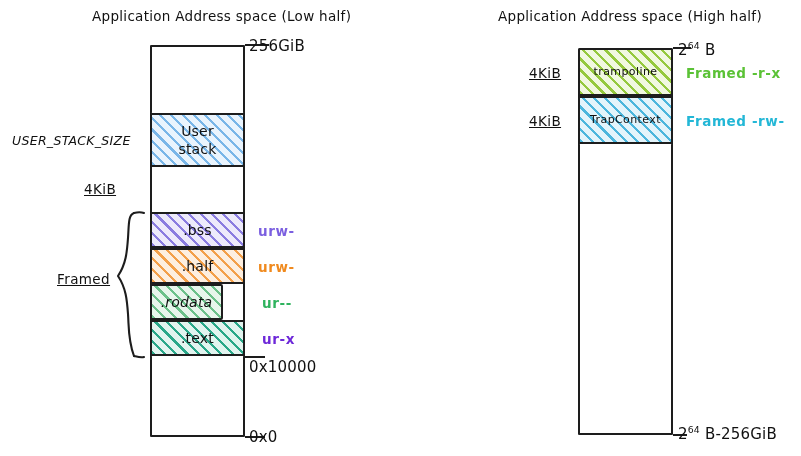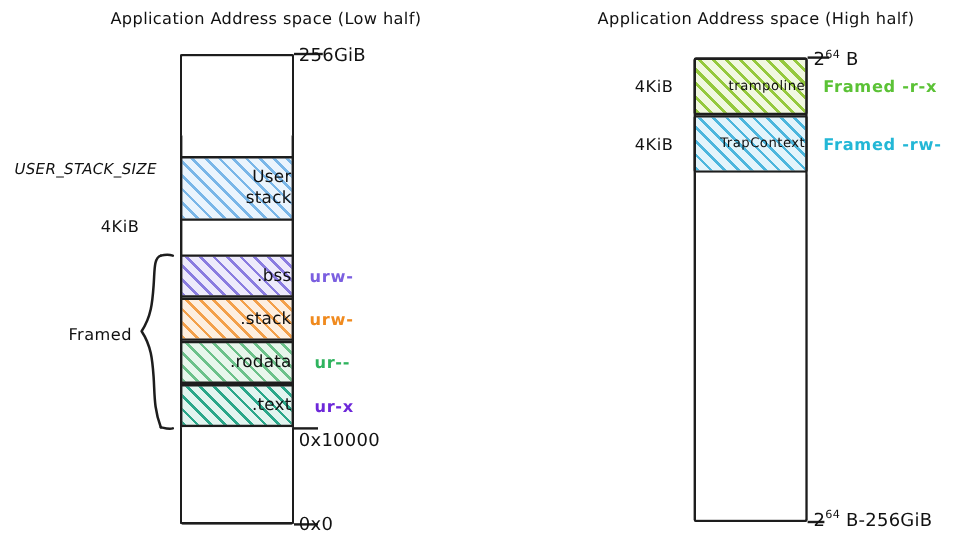--- a/index.html
+++ b/index.html
@@ -8,37 +8,37 @@
     font-family:"DejaVu Sans","Liberation Sans",sans-serif;
     color:#1a1a1a;
   }
   .diagram{position:absolute;inset:0;}
 
   
   .t{position:absolute;white-space:nowrap;font-family:"DejaVu Sans","Liberation Sans",sans-serif;}
   .title{font-size:13.5px;letter-spacing:.3px;color:#111;}
   .addr{font-size:15px;color:#111;letter-spacing:.2px;}
   .side{font-size:12.5px;color:#111;letter-spacing:.3px;}
-  .sizelbl{font-size:13.5px;color:#111;letter-spacing:.4px;}
+  .sizelbl{font-size:13.5px;color:#111;letter-spacing:.4px;text-decoration:underline;}
   .perm{font-size:13.5px;letter-spacing:.6px;font-weight:600;}
-  .blocklbl{position:absolute;left:0;right:0;text-align:right;
+  .blocklbl{position:absolute;left:0;right:0;text-align:center;
             font-size:14px;color:#111;line-height:1.15;letter-spacing:.2px;
             top:50%;transform:translateY(-50%);pointer-events:none;}
   .blocklbl.small{font-size:11px;letter-spacing:.4px;}
   .blocklbl.two{line-height:1.25;}
   sup{font-size:.62em;vertical-align:super;}
 
   
   .col{position:absolute;box-sizing:border-box;border:2.2px solid #1d1d1d;border-radius:2px;background:#fff;}
 
   
   .blk{position:absolute;box-sizing:border-box;border:2.2px solid #1d1d1d;border-radius:2px;overflow:hidden;}
 
   
-  .h-blue   {background:#eaf4fd;background-image:repeating-linear-gradient(45deg,#79b6e8 0 2.2px,rgba(0,0,0,0) 2.2px 8px);margin-top:17px;}
+  .h-blue   {background:#eaf4fd;background-image:repeating-linear-gradient(45deg,#79b6e8 0 2.2px,rgba(0,0,0,0) 2.2px 8px);}
   .h-purple {background:#edeafb;background-image:repeating-linear-gradient(45deg,#8a7ce0 0 2.2px,rgba(0,0,0,0) 2.2px 8px);}
   .h-orange {background:#fdefe0;background-image:repeating-linear-gradient(45deg,#f3a04a 0 2.2px,rgba(0,0,0,0) 2.2px 8px);}
   .h-lgreen {background:#e8f6ec;background-image:repeating-linear-gradient(45deg,#6cc18a 0 2.2px,rgba(0,0,0,0) 2.2px 8px);}
   .h-teal   {background:#e2f4ef;background-image:repeating-linear-gradient(45deg,#2aa789 0 2.2px,rgba(0,0,0,0) 2.2px 8px);}
   .h-ygreen {background:#f1f8e0;background-image:repeating-linear-gradient(45deg,#95c93d 0 2.4px,rgba(0,0,0,0) 2.4px 8px);}
   .h-cyan   {background:#e3f4fb;background-image:repeating-linear-gradient(45deg,#4cb6dd 0 2.2px,rgba(0,0,0,0) 2.2px 8px);}
   .h-none   {background:#ffffff;}
 
   .tick{position:absolute;background:#1d1d1d;height:2.2px;}
   svg.overlay{position:absolute;inset:0;width:801px;height:456px;pointer-events:none;}
@@ -57,24 +57,24 @@
   <div class="blk h-blue" style="left:150px;top:113px;width:95px;height:54px;">
     <div class="blocklbl two">User<br>stack</div>
   </div>
 
 
   <div class="blk h-purple" style="left:150px;top:212px;width:95px;height:36px;">
     <div class="blocklbl">.bss</div>
   </div>
 
   <div class="blk h-orange" style="left:150px;top:248px;width:95px;height:36px;">
-    <div class="blocklbl">.stack</div>
+    <div class="blocklbl">.half</div>
   </div>
 
-  <div class="blk h-lgreen" style="left:150px;top:284px;width:95px;height:36px;">
+  <div class="blk h-lgreen" style="left:150px;top:284px;width:73px;height:36px;font-style:italic;">
     <div class="blocklbl">.rodata</div>
   </div>
 
   <div class="blk h-teal" style="left:150px;top:320px;width:95px;height:36px;">
     <div class="blocklbl">.text</div>
   </div>
 
   <div class="blk h-none" style="left:150px;top:356px;width:95px;height:81px;border-top-width:0;"></div>
 
   <div class="tick" style="left:245px;top:44px;width:24px;"></div>

